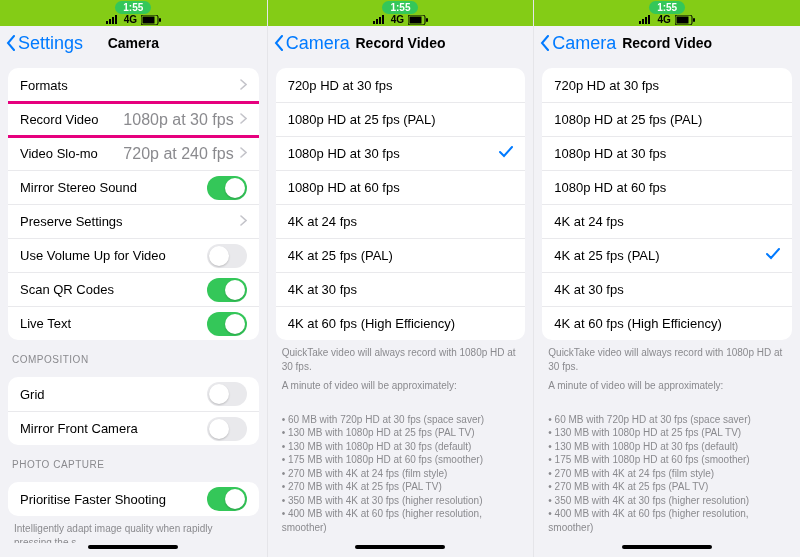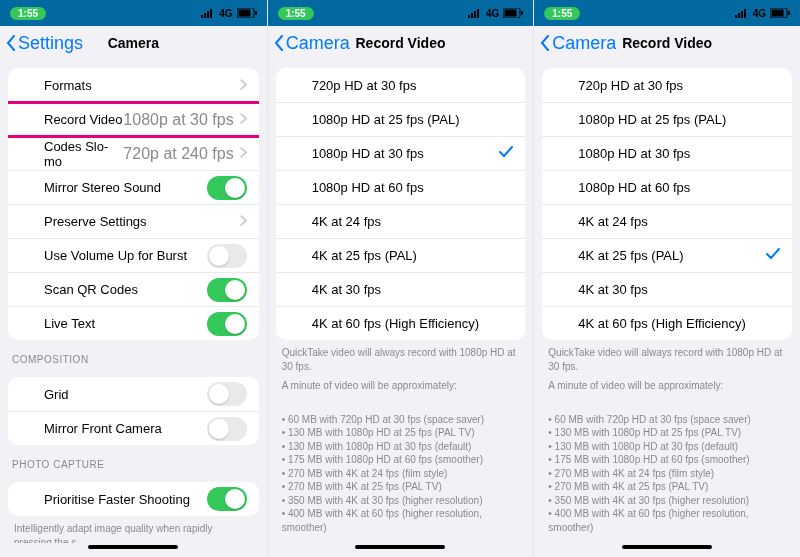--- a/index.html
+++ b/index.html
@@ -1,36 +1,36 @@
 <!DOCTYPE html>
 <html><head>
 <meta charset="utf-8">
 <style>
   * { box-sizing: border-box; margin: 0; padding: 0; font-family: -apple-system, "Helvetica Neue", Arial, sans-serif; }
   body { background: #fff; width: 800px; height: 557px; overflow: hidden; }
   .canvas { display: flex; width: 800px; height: 557px; background: #fff; }
   .phone { flex: 0 0 266.66px; height: 557px; background: #f2f2f6; display: flex; flex-direction: column; overflow: hidden; }
   .phone + .phone { border-left: 1px solid #e5e5e9; }
 
-  .status { height: 26px; display: flex; align-items: center; justify-content: space-between; padding: 0 10px; font-size: 11px; font-weight: 600; color: #000; background:#0369a1; }
+  .status { height: 26px; display: flex; align-items: center; justify-content: center; padding: 0 10px; font-size: 11px; font-weight: 600; color: #000; background:#84cc16;flex-direction:column; }
   .status .time { background:#34c759; color:#fff; border-radius: 9px; padding: 1px 8px; font-size:10px; font-weight:700; }
   .status .ind { display:flex; align-items:center; gap:4px; }
   .status .bars svg, .status .batt svg { display:block; }
   .status .net { font-size:10px; font-weight:600; }
 
   .nav { height: 34px; display:flex; align-items:center; justify-content:center; position:relative; background:#f2f2f6; }
   .nav .back { position:absolute; left:6px; display:flex; align-items:center; gap:2px; color:#007aff; font-size:18px; }
   .nav .back svg { display:block; }
   .nav .title { font-size:14px; font-weight:600; color:#000; }
 
   .scroll { flex:1; overflow:hidden; }
   .card { margin: 8px 8px 0 8px; background:#fff; border-radius:10px; overflow:hidden; }
   .row { min-height: 34px; display:flex; align-items:center; padding: 0 12px; font-size:13px; color:#000; border-top:1px solid #e9e9ec; }
   .card .row:first-child { border-top:none; }
-  .row .label { flex:1;margin-left:24px; }
+  .row .label { flex:1; }
   .row .value { color:#8a8a8e; font-size:16px; }
   .row .chev { margin-left:6px; color:#c4c4ca; }
   .row .check { color:#007aff; }
   .switch { width:40px; height:24px; border-radius:12px; background:#e9e9ec; position:relative; flex:0 0 40px; }
   .switch::after { content:""; position:absolute; width:20px; height:20px; border-radius:50%; background:#fff; top:2px; left:2px; box-shadow:0 1px 2px rgba(0,0,0,.2); transition:none; }
   .switch.on { background:#34c759; }
   .switch.on::after { left:18px; }
 
   .sect-label { font-size:10px; color:#8a8a8e; padding: 14px 12px 4px; letter-spacing: .5px; }
   .foot-text { font-size:10px; line-height:1.35; color:#8a8a8e; padding: 6px 14px 0; }
@@ -91,38 +91,38 @@
               </svg></span>
         </div>
         <div class="row highlight">
           <span class="label">Record Video</span>
           <span class="value">1080p at 30 fps</span>
           <span class="chev"><svg width="7" height="11" viewBox="0 0 7 11">
                 <path d="M1 1 L6 5.5 L1 10" stroke="#c4c4ca" stroke-width="1.6" fill="none" stroke-linecap="round"></path>
               </svg></span>
         </div>
         <div class="row">
-          <span class="label">Codes Slo-mo</span>
+          <span class="label">Video Slo-mo</span>
           <span class="value">720p at 240 fps</span>
           <span class="chev"><svg width="7" height="11" viewBox="0 0 7 11">
                 <path d="M1 1 L6 5.5 L1 10" stroke="#c4c4ca" stroke-width="1.6" fill="none" stroke-linecap="round"></path>
               </svg></span>
         </div>
         <div class="row">
           <span class="label">Mirror Stereo Sound</span>
           <span class="switch on"></span>
         </div>
         <div class="row">
           <span class="label">Preserve Settings</span>
           <span class="chev"><svg width="7" height="11" viewBox="0 0 7 11">
                 <path d="M1 1 L6 5.5 L1 10" stroke="#c4c4ca" stroke-width="1.6" fill="none" stroke-linecap="round"></path>
               </svg></span>
         </div>
         <div class="row">
-          <span class="label">Use Volume Up for Burst</span>
+          <span class="label">Use Volume Up for Video</span>
           <span class="switch"></span>
         </div>
         <div class="row">
           <span class="label">Scan QR Codes</span>
           <span class="switch on"></span>
         </div>
         <div class="row">
           <span class="label">Live Text</span>
           <span class="switch on"></span>
         </div>

